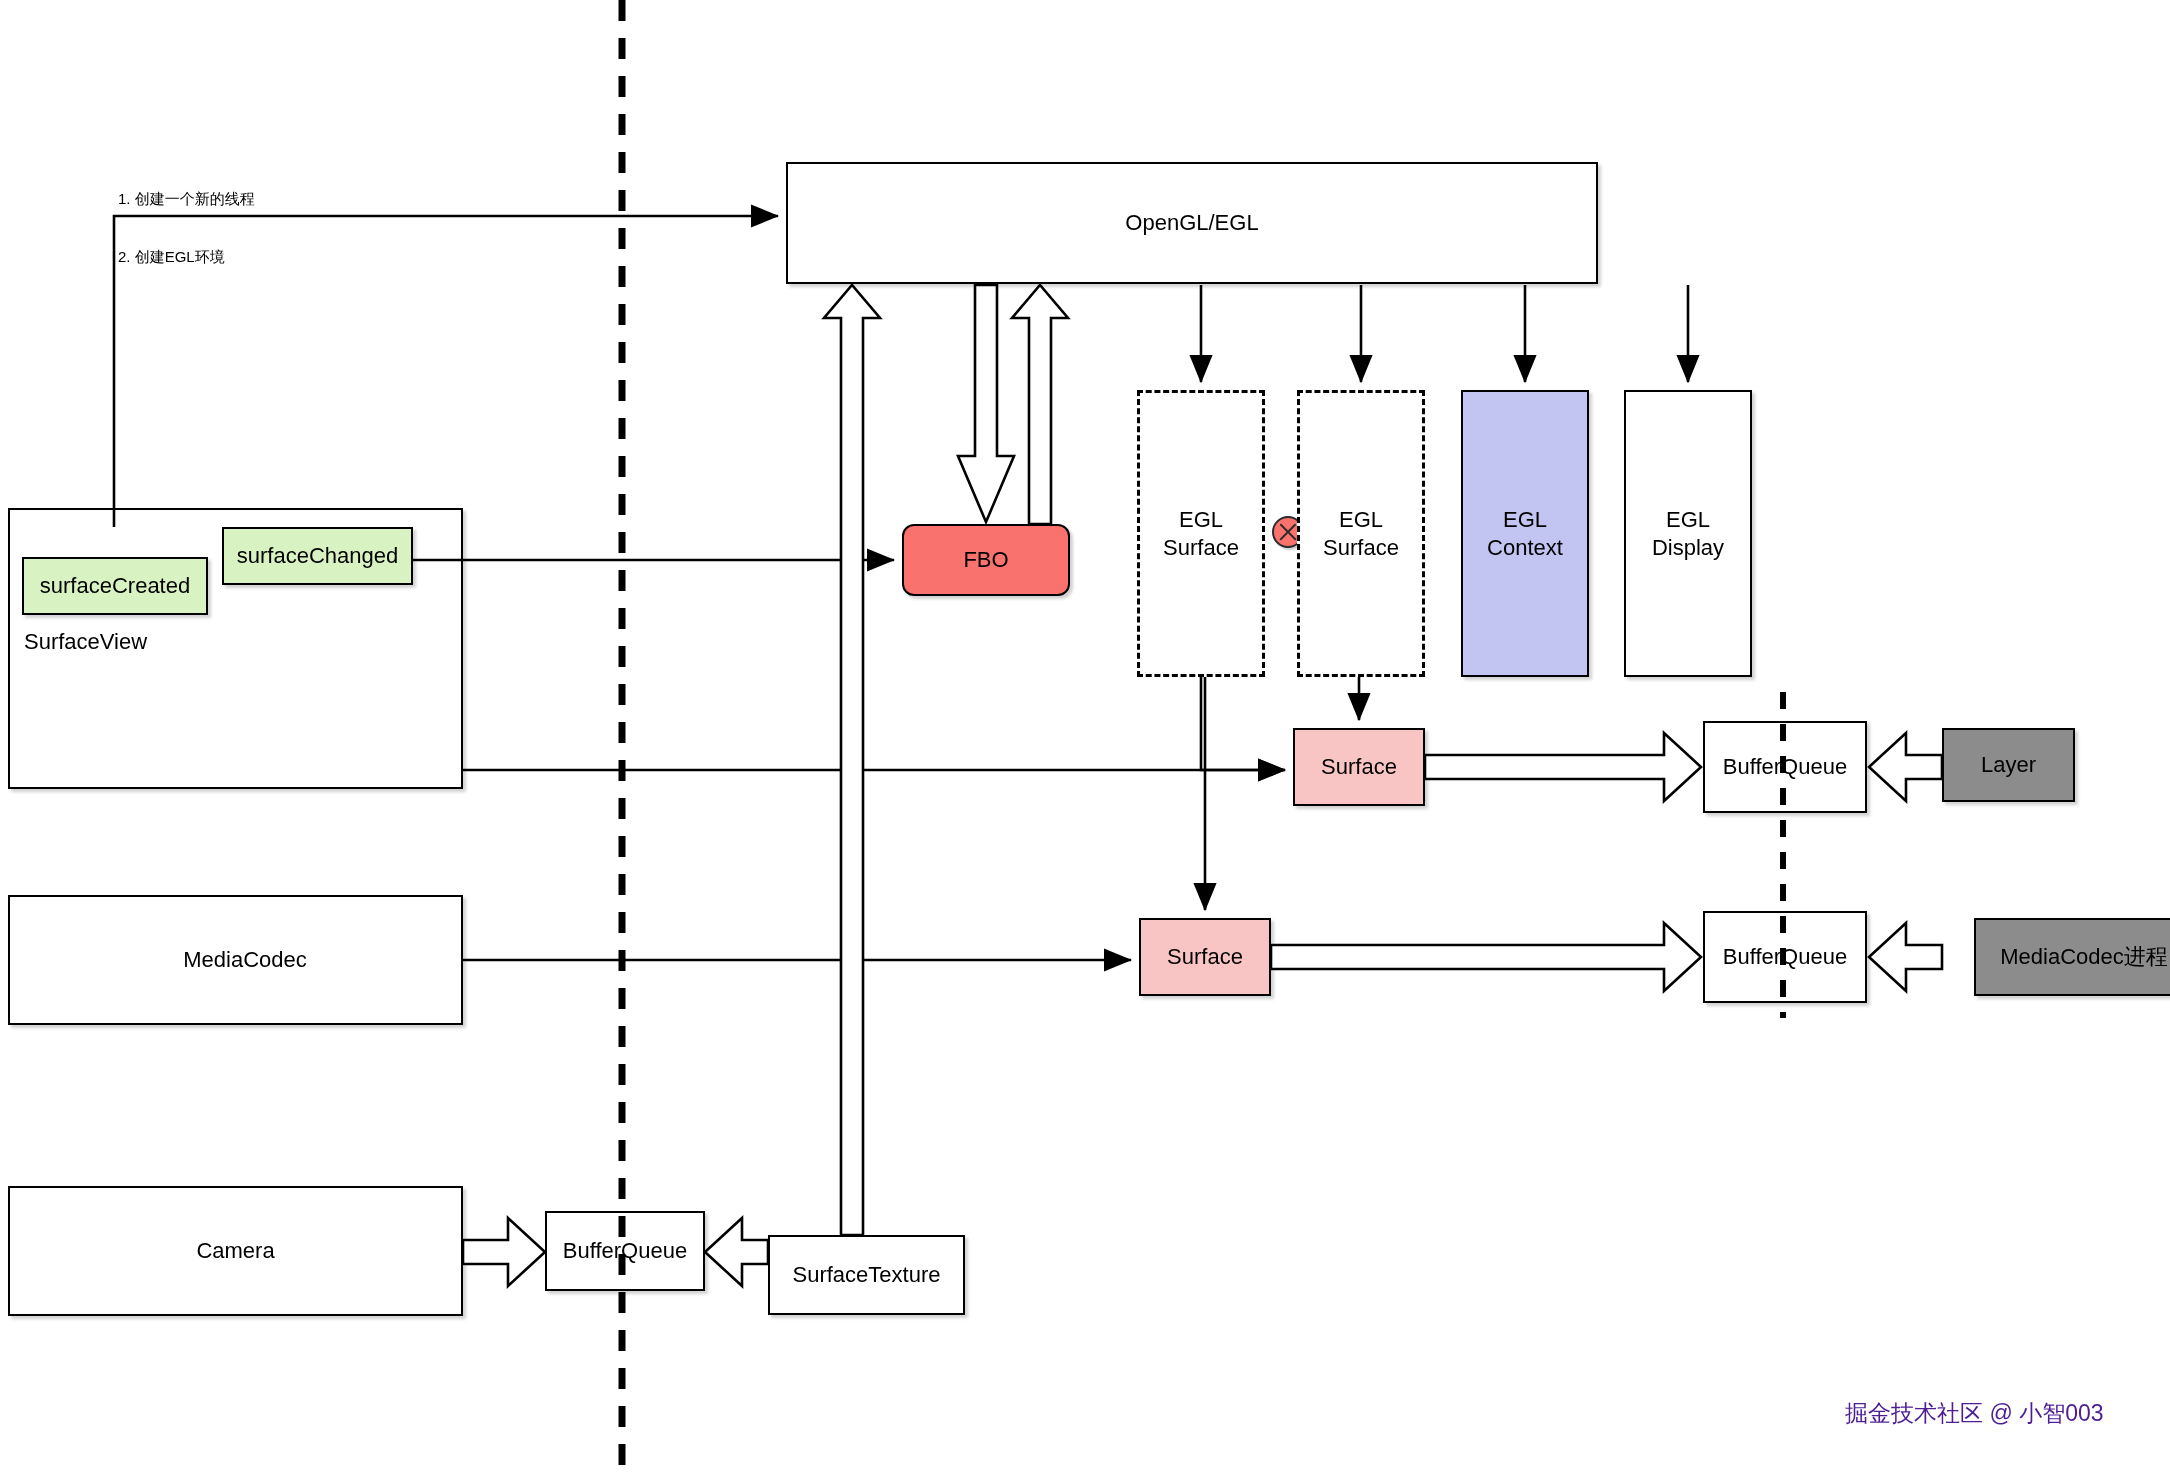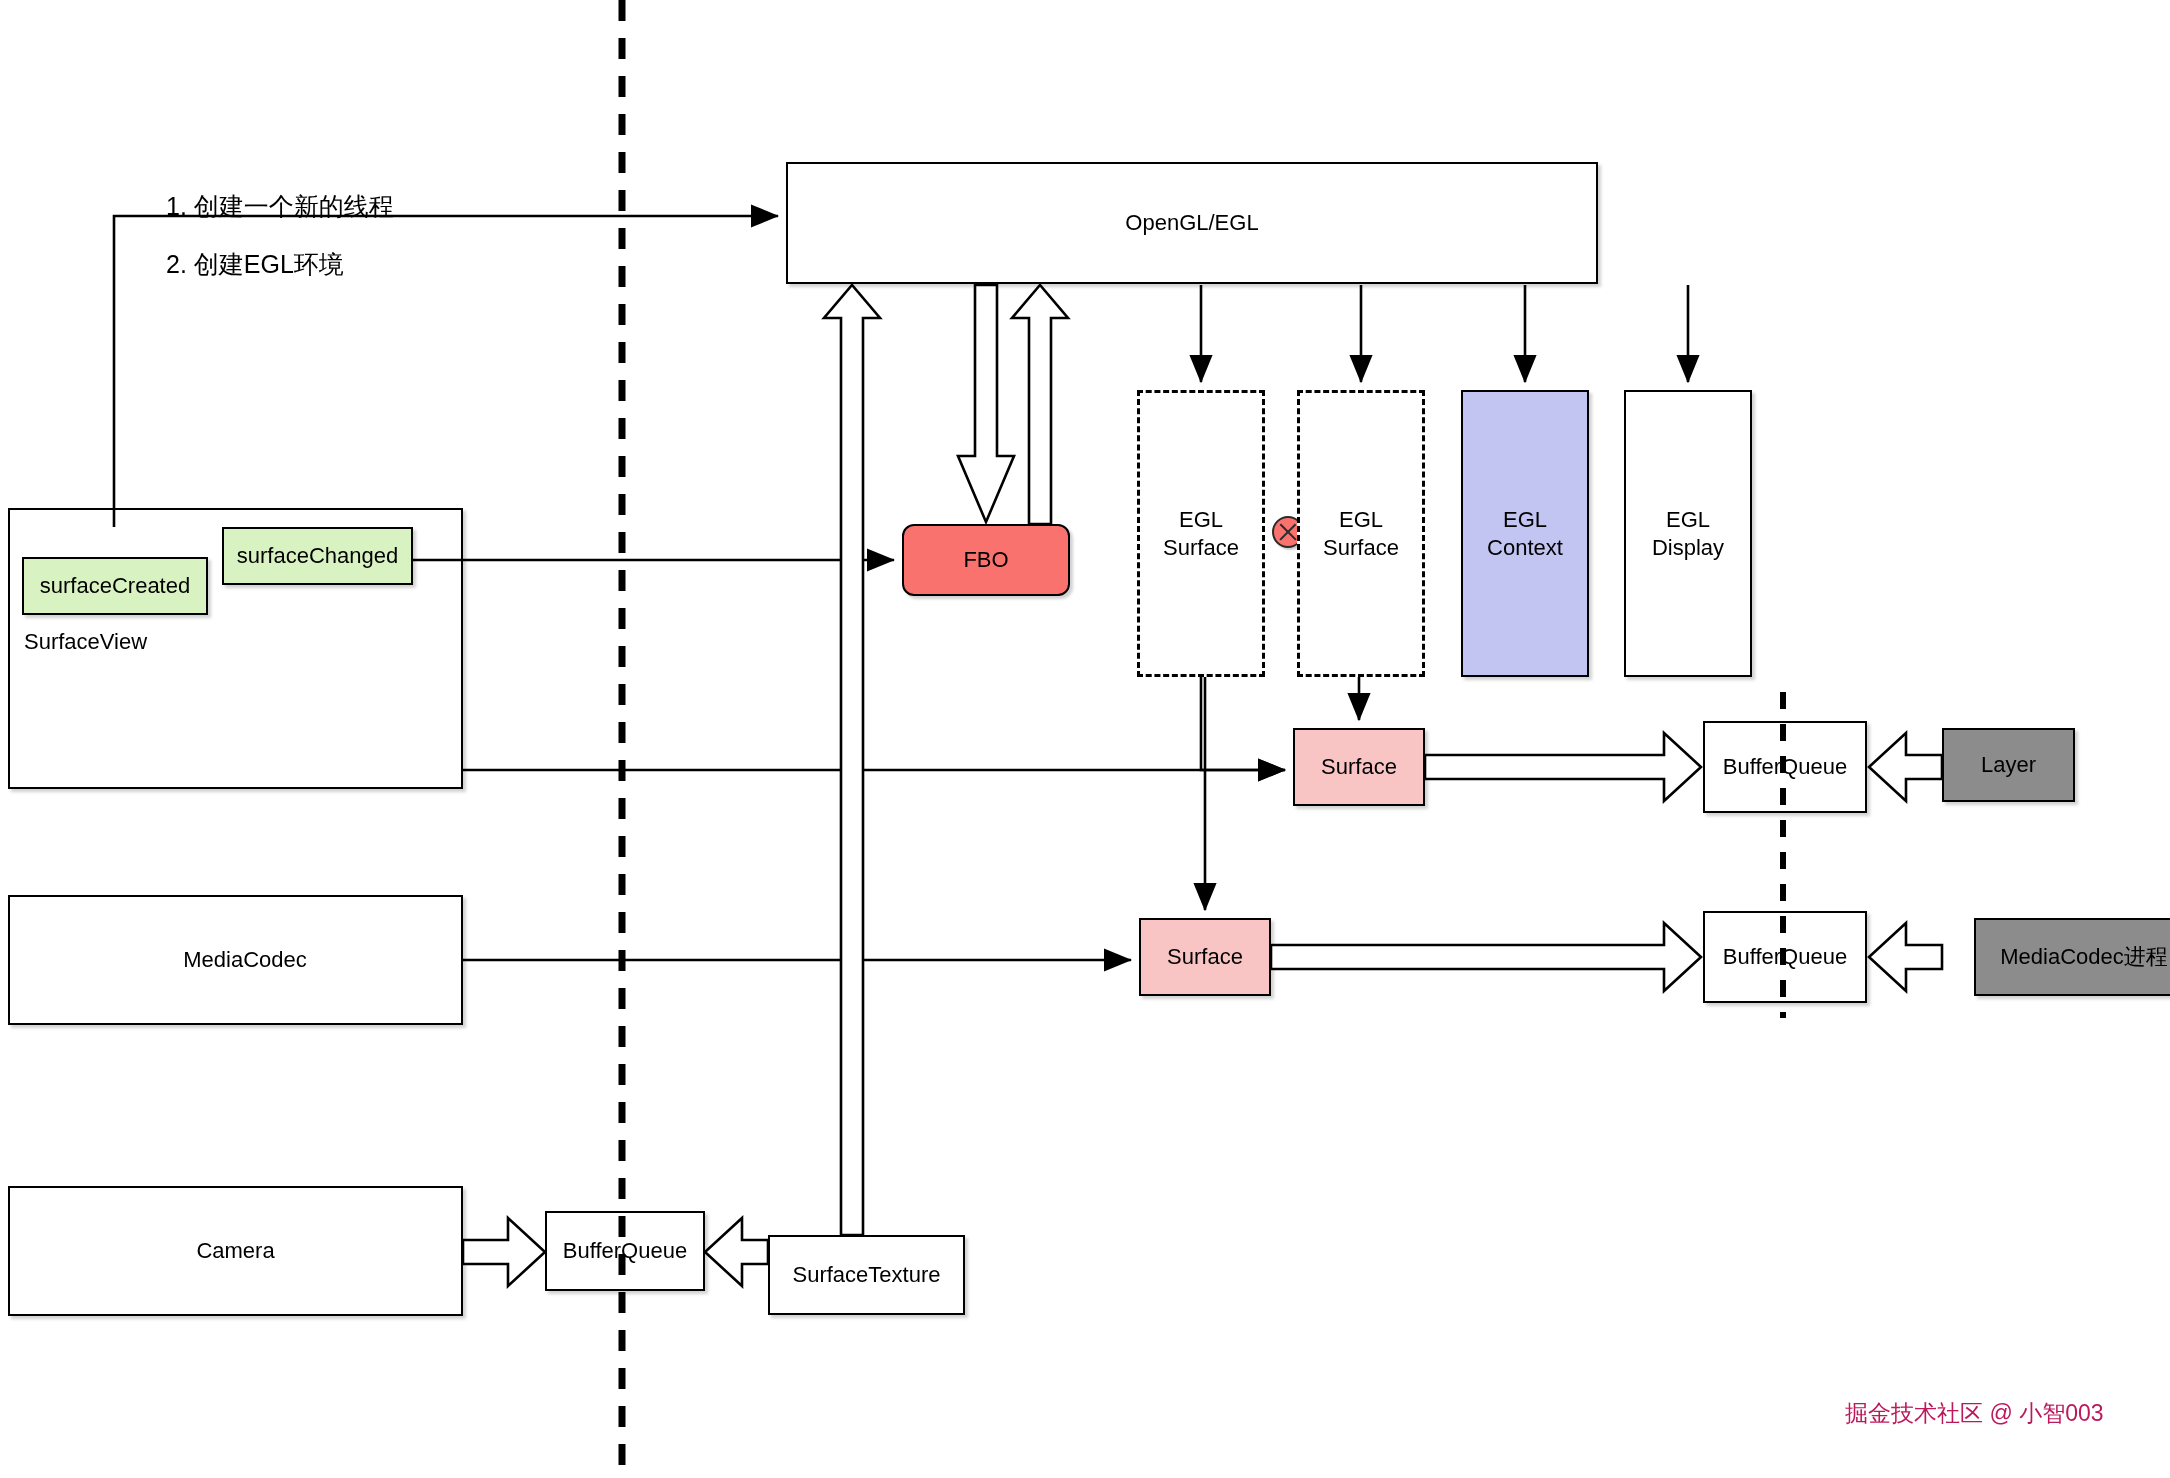--- a/index.html
+++ b/index.html
@@ -5,22 +5,22 @@
   html,body{margin:0;padding:0;background:#ffffff;}
   body{font-family:"Liberation Sans","DejaVu Sans",sans-serif;}
   #stage{position:relative;width:2170px;height:1478px;background:#fff;overflow:hidden;}
   .box{position:absolute;box-sizing:border-box;border:2.5px solid #000;background:#fff;
        display:flex;align-items:center;justify-content:center;text-align:center;
        font-size:22px;color:#000;box-shadow:3px 3px 3px rgba(0,0,0,0.18);line-height:1.25;}
   .box.dashed{border-style:dashed;border-width:3px;box-shadow:none;}
   .box.lbl-bottomleft{align-items:center;justify-content:flex-start;padding:0 0 14px 14px;}
   .box.lbl-topcenter{align-items:flex-start;padding-top:0;}
   svg.overlay{position:absolute;left:0;top:0;width:2170px;height:1478px;pointer-events:none;}
-  .txt{position:absolute;font-size:25px;color:#000;white-space:nowrap;margin-left:48px;}
-  .watermark{position:absolute;font-size:23px;color:#be185d;white-space:nowrap;}
+  .txt{position:absolute;font-size:15px;color:#000;white-space:nowrap;}
+  .watermark{position:absolute;font-size:23px;color:#4c1d95;white-space:nowrap;}
   .redx{position:absolute;width:32px;height:32px;border-radius:50%;
         background:#f9726d;border:2px solid #2b2b2b;box-sizing:border-box;
         box-shadow:2px 2px 2px rgba(0,0,0,.2);}
   .redx:before,.redx:after{content:"";position:absolute;left:3px;top:13px;width:22px;height:2.4px;background:#2b2b2b;}
   .redx:before{transform:rotate(45deg);}
   .redx:after{transform:rotate(-45deg);}
 </style>
 </head>
 <body>
 

